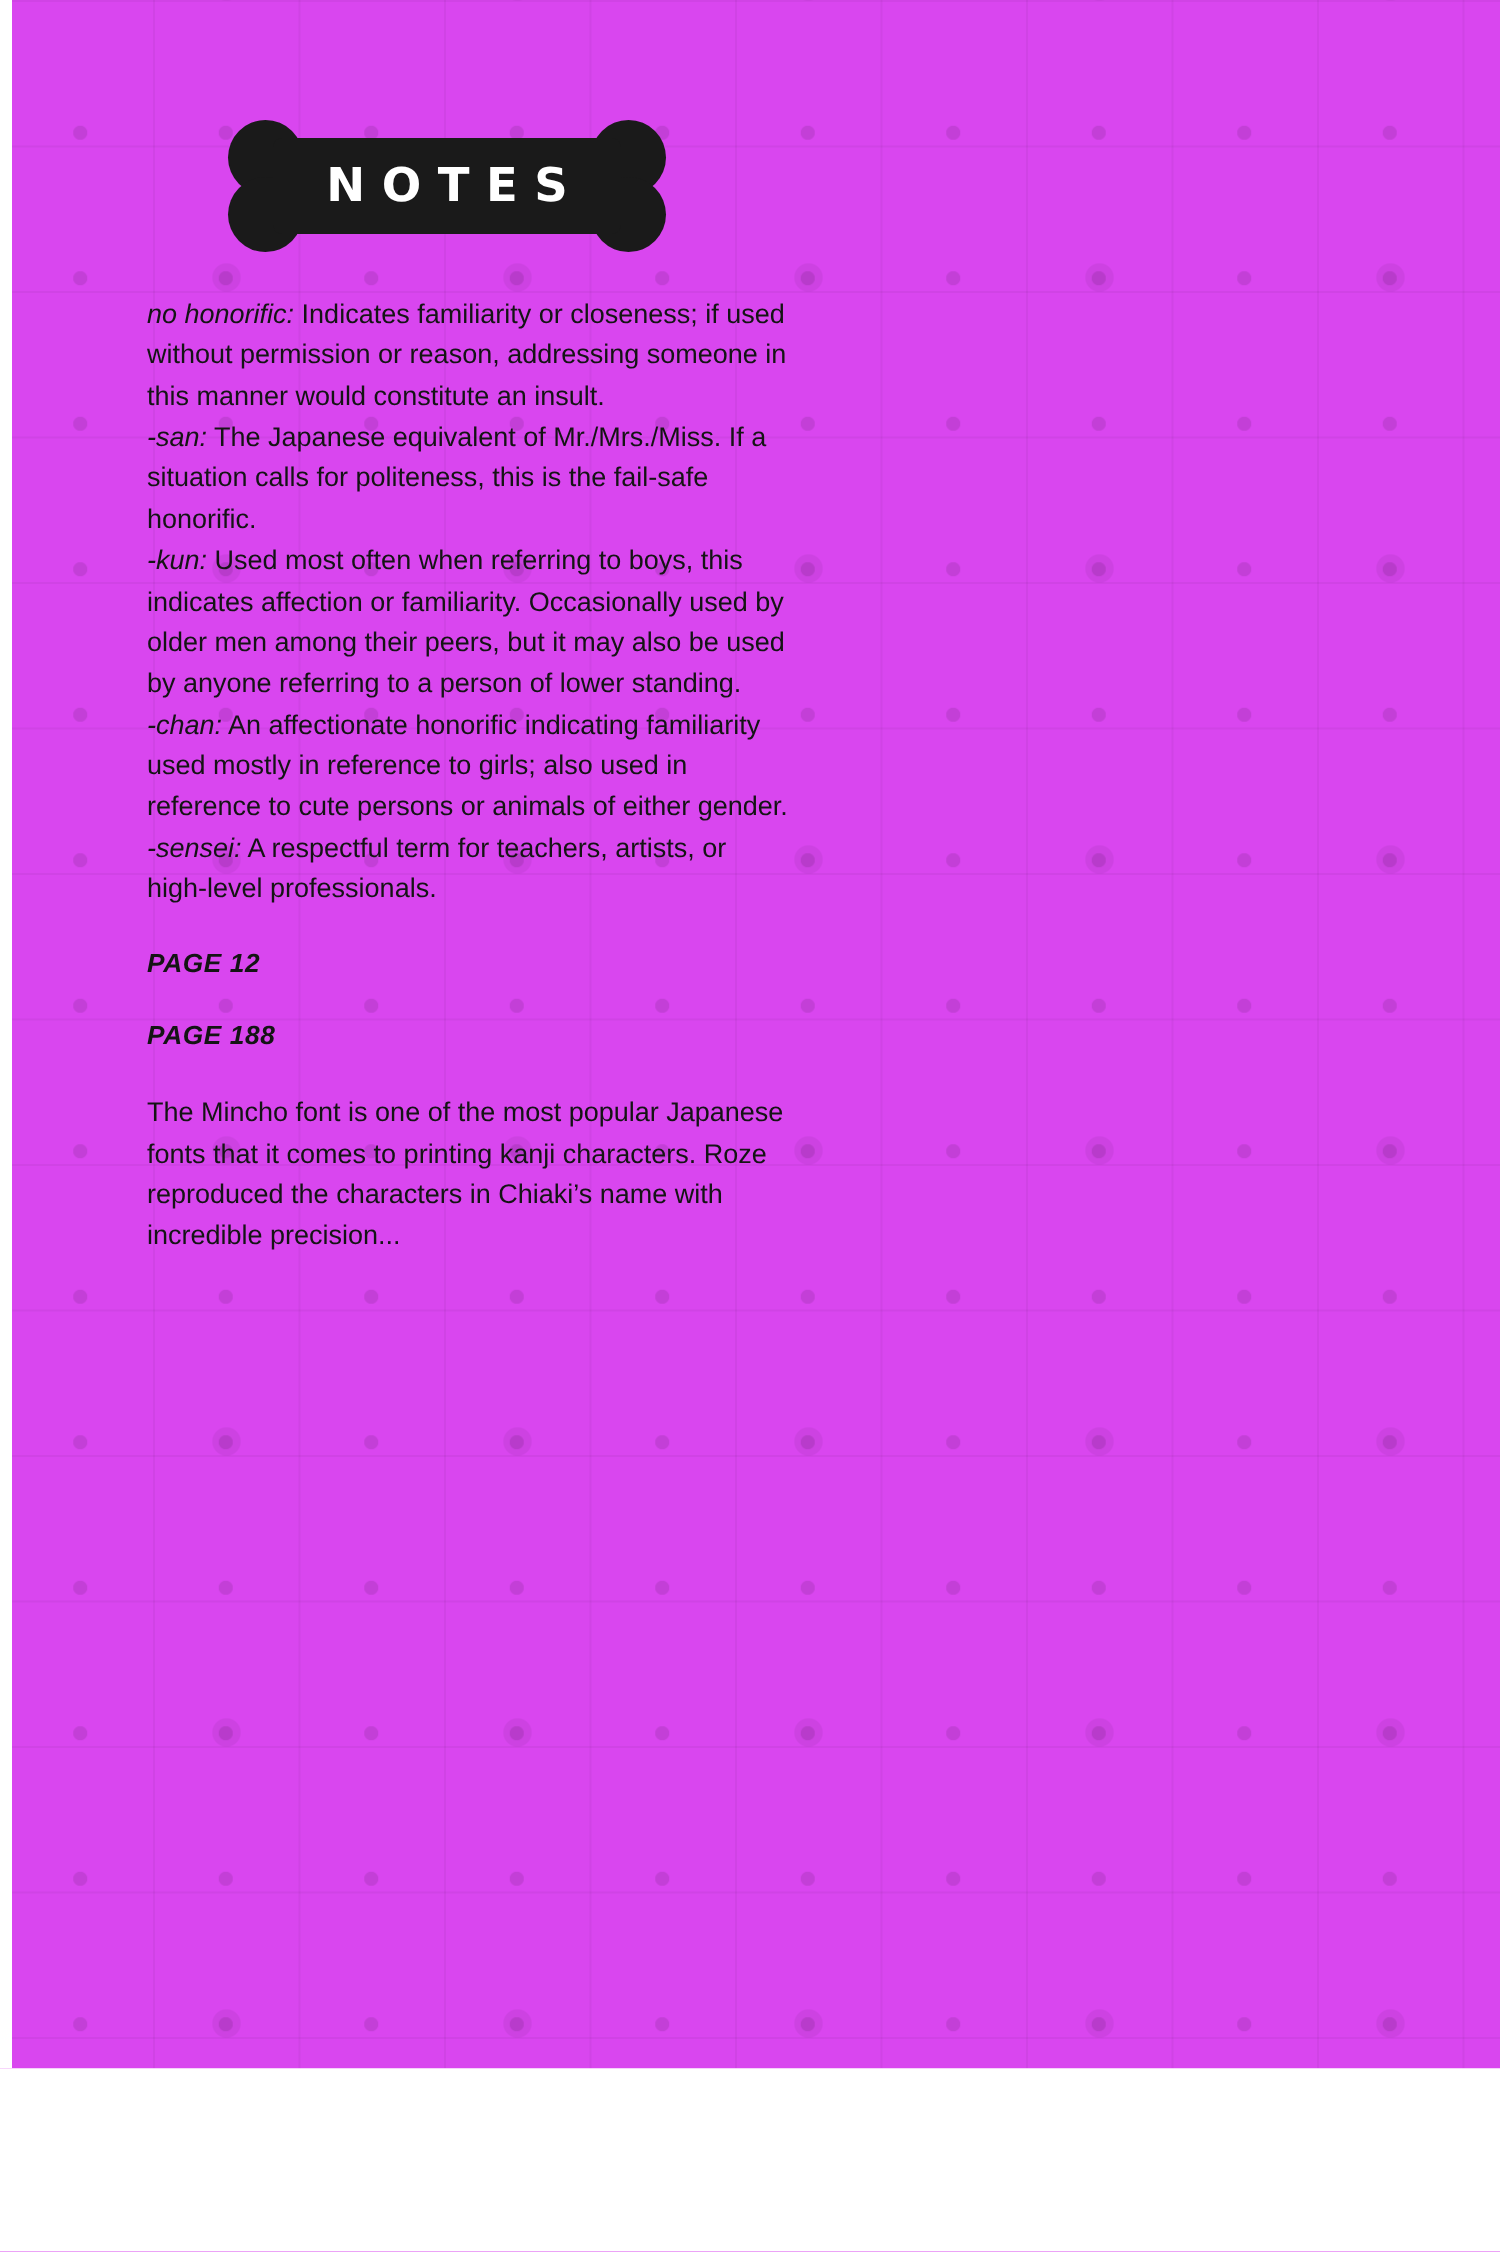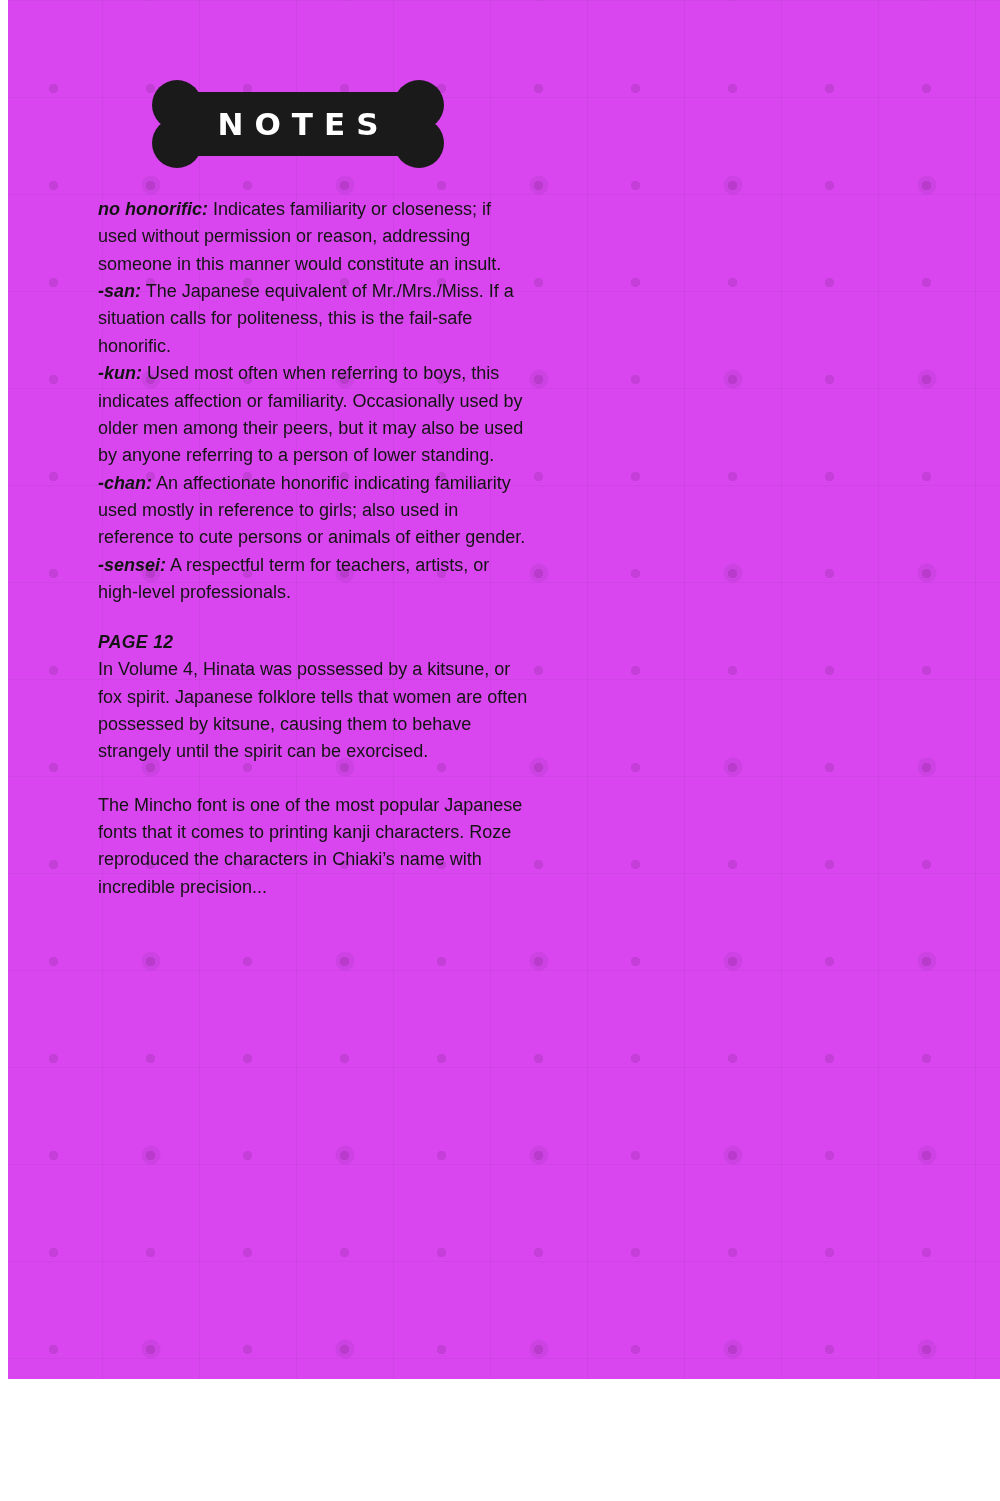--- a/index.html
+++ b/index.html
@@ -103,21 +103,21 @@
     line-height: 1.25;
     margin-bottom: 2px;
     font-family: "Liberation Sans", sans-serif;
   }
   .section-text {
     font-size: 18px;
     line-height: 1.52;
     font-family: "Liberation Sans", sans-serif;
     white-space: pre-line;
   }
-  .term { font-style: italic; font-weight: 700; }
+  .term { font-style: italic; font-weight: 400; }
   .entry { margin: 0; }
 </style>
 </head>
 <body>
 
 <div class="page">
   <div class="bg-grid"></div>
   <div class="bg-dots"></div>
   <div class="bg-edge-left"></div>
 
@@ -129,21 +129,21 @@
     <div class="bone-body"></div>
     <div class="bone-title">NOTES</div>
   </div>
 
   <div class="notes-body">
       <div class="section">
         <div class="section-text"><p class="entry"><span class="term">no honorific:</span><span> Indicates familiarity or closeness; if used without permission or reason, addressing someone in this manner would constitute an insult.</span></p><p class="entry"><span class="term">-san:</span><span> The Japanese equivalent of Mr./Mrs./Miss. If a situation calls for politeness, this is the fail-safe honorific.</span></p><p class="entry"><span class="term">-kun:</span><span> Used most often when referring to boys, this indicates affection or familiarity. Occasionally used by older men among their peers, but it may also be used by anyone referring to a person of lower standing.</span></p><p class="entry"><span class="term">-chan:</span><span> An affectionate honorific indicating familiarity used mostly in reference to girls; also used in reference to cute persons or animals of either gender.</span></p><p class="entry"><span class="term">-sensei:</span><span> A respectful term for teachers, artists, or high-level professionals.</span></p></div>
       </div>
       <div class="section">
         <div class="section-heading">PAGE 12</div>
-        <div class="section-text"><p class="entry"><span>In Volume 4, Hinata was possessed by a kitsune, or fox spirit. Japanese folklore tells that women are often possessed by kitsune, causing them to behave strangely until the spirit can be exorcised.</span></p></div>
       </div>
       <div class="section">
+        <div class="section-heading">PAGE 188</div>
       </div>
       <div class="section">
         <div class="section-text"><p class="entry"><span>The Mincho font is one of the most popular Japanese fonts that it comes to printing kanji characters. Roze reproduced the characters in Chiaki’s name with incredible precision...</span></p></div>
       </div>
     </div>
 </div>
 
 </body></html>

